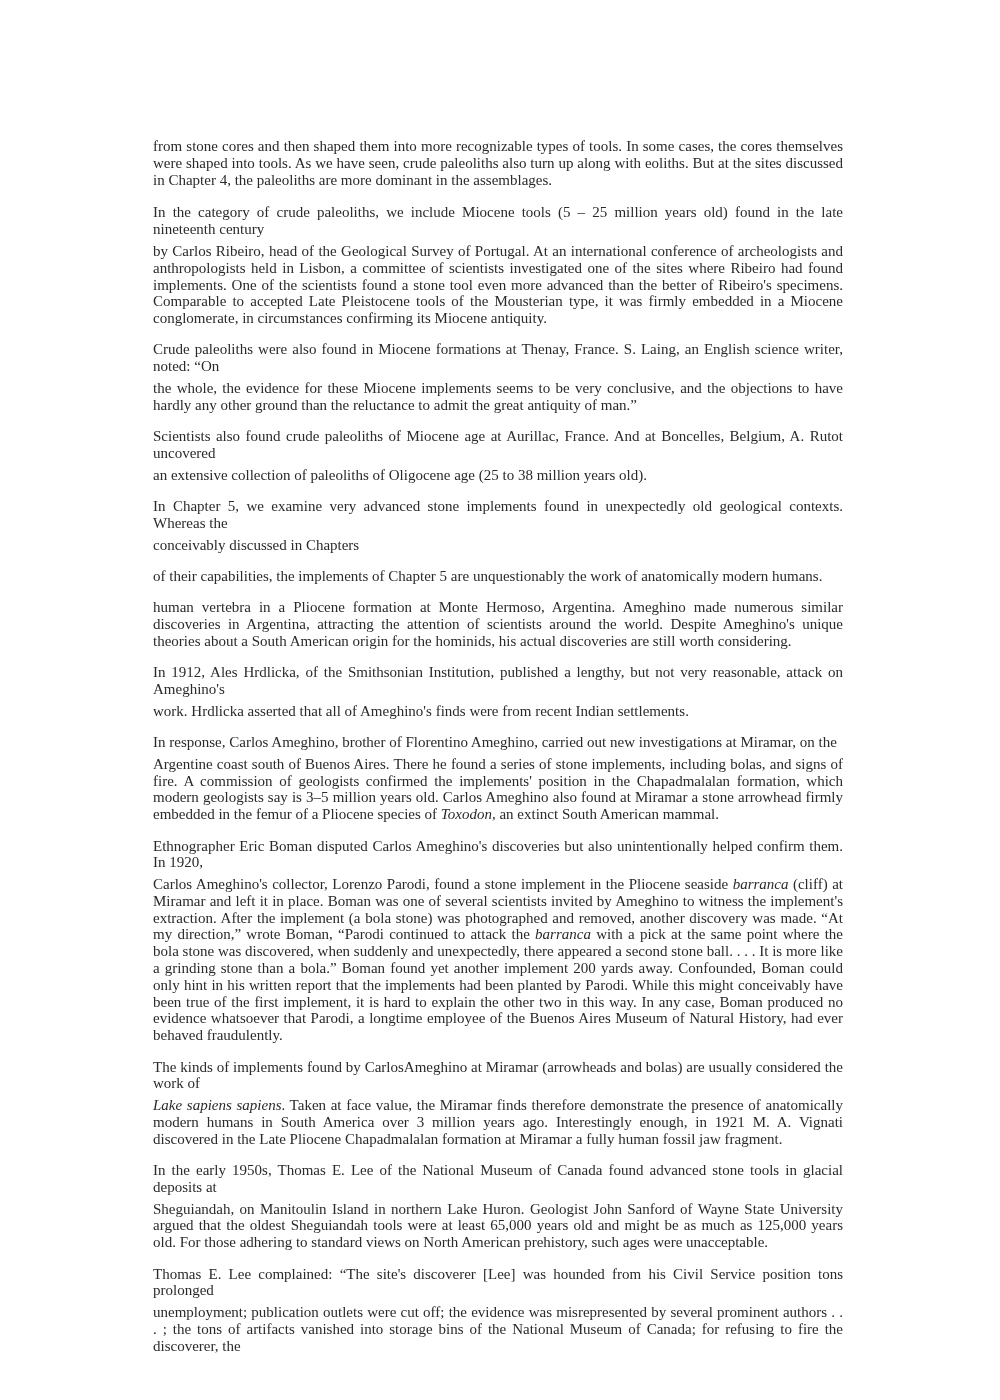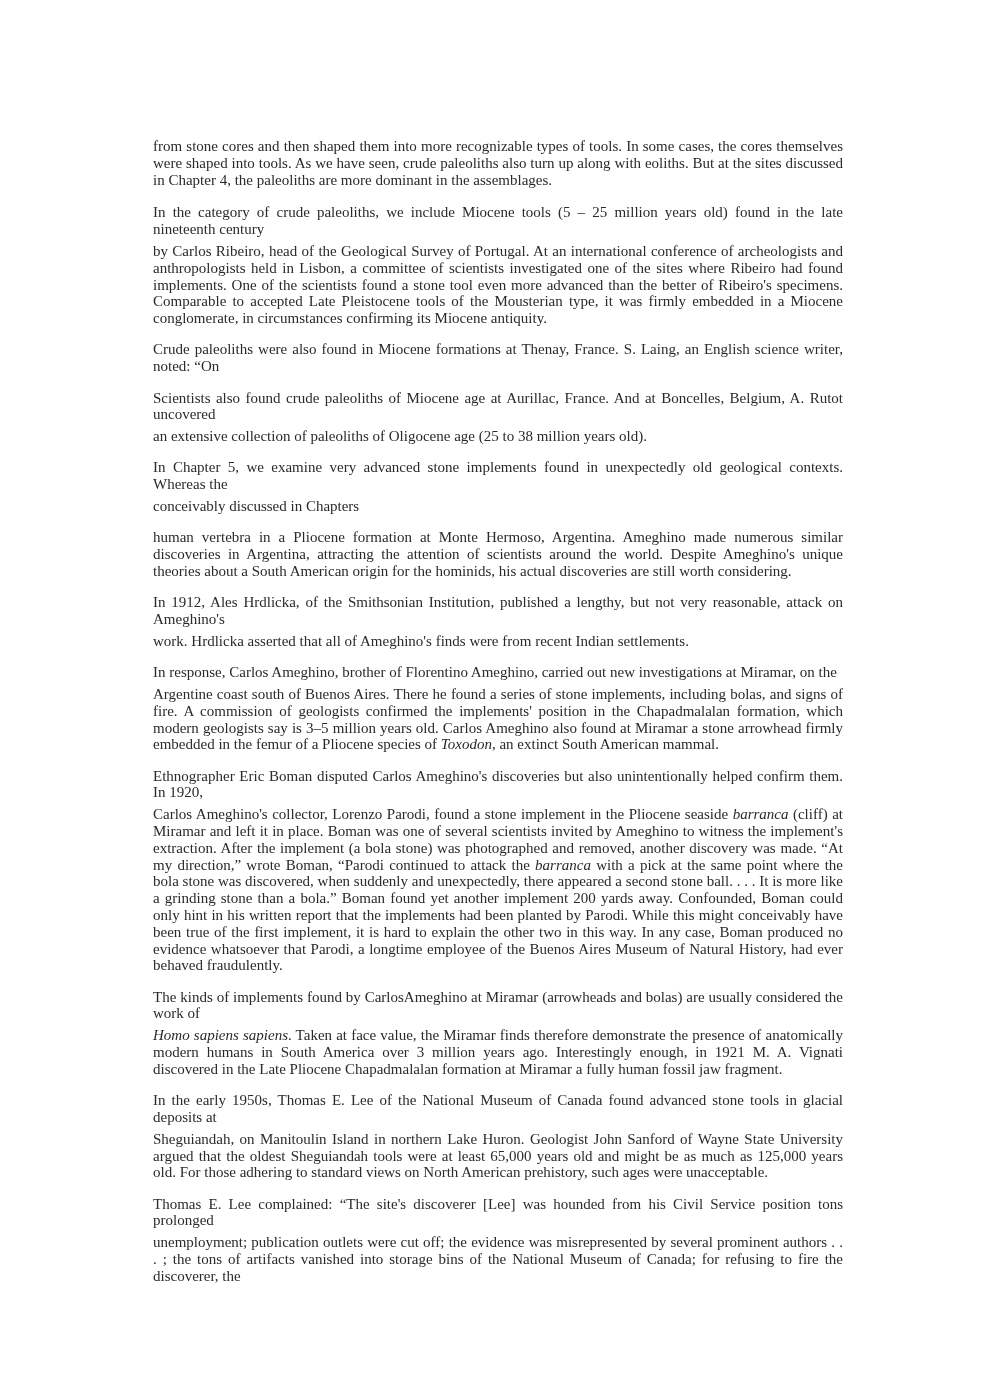--- a/index.html
+++ b/index.html
@@ -43,33 +43,35 @@
     <span>from stone cores and then shaped them into more recognizable types of tools. In some cases, the cores themselves were shaped into tools. As we have seen, crude paleoliths also turn up along with eoliths. But at the sites discussed in Chapter 4, the paleoliths are more dominant in the assemblages.</span>
   </p>
 
   <p class="para">
     <span class="first">In the category of crude paleoliths, we include Miocene tools (5 – 25 million years old) found in the late nineteenth century</span>
     <span>by Carlos Ribeiro, head of the Geological Survey of Portugal. At an international conference of archeologists and anthropologists held in Lisbon, a committee of scientists investigated one of the sites where Ribeiro had found implements. One of the scientists found a stone tool even more advanced than the better of Ribeiro's specimens. Comparable to accepted Late Pleistocene tools of the Mousterian type, it was firmly embedded in a Miocene conglomerate, in circumstances confirming its Miocene antiquity.</span>
   </p>
 
   <p class="para">
     <span class="first">Crude paleoliths were also found in Miocene formations at Thenay, France. S. Laing, an English science writer, noted: “On</span>
+    <span>the whole, the evidence for these Miocene implements seems to be very conclusive, and the objections to have hardly any other ground than the reluctance to admit the great antiquity of man.”</span>
   </p>
 
   <p class="para">
     <span class="first">Scientists also found crude paleoliths of Miocene age at Aurillac, France. And at Boncelles, Belgium, A. Rutot uncovered</span>
     <span>an extensive collection of paleoliths of Oligocene age (25 to 38 million years old).</span>
   </p>
 
   <p class="para">
     <span class="first">In Chapter 5, we examine very advanced stone implements found in unexpectedly old geological contexts. Whereas the</span>
     <span>conceivably discussed in Chapters</span>
   </p>
 
   <p class="para">
+    <span>of their capabilities, the implements of Chapter 5 are unquestionably the work of anatomically modern humans.</span>
   </p>
 
   <p class="para">
     <span>human vertebra in a Pliocene formation at Monte Hermoso, Argentina. Ameghino made numerous similar discoveries in Argentina, attracting the attention of scientists around the world. Despite Ameghino's unique theories about a South American origin for the hominids, his actual discoveries are still worth considering.</span>
   </p>
 
   <p class="para">
     <span class="first">In 1912, Ales Hrdlicka, of the Smithsonian Institution, published a lengthy, but not very reasonable, attack on Ameghino's</span>
     <span>work. Hrdlicka asserted that all of Ameghino's finds were from recent Indian settlements.</span>
   </p>
@@ -79,21 +81,21 @@
     <span><span>Argentine coast south of Buenos Aires. There he found a series of stone implements, including bolas, and signs of fire. A commission of geologists confirmed the implements' position in the Chapadmalalan formation, which modern geologists say is 3–5 million years old. Carlos Ameghino also found at Miramar a stone arrowhead firmly embedded in the femur of a Pliocene species of </span><i>Toxodon,</i><span> an extinct South American mammal.</span></span>
   </p>
 
   <p class="para">
     <span class="first">Ethnographer Eric Boman disputed Carlos Ameghino's discoveries but also unintentionally helped confirm them. In 1920,</span>
     <span><span>Carlos Ameghino's collector, Lorenzo Parodi, found a stone implement in the Pliocene seaside </span><i>barranca</i><span> (cliff) at Miramar and left it in place. Boman was one of several scientists invited by Ameghino to witness the implement's extraction. After the implement (a bola stone) was photographed and removed, another discovery was made. “At my direction,” wrote Boman, “Parodi continued to attack the </span><i>barranca</i><span> with a pick at the same point where the bola stone was discovered, when suddenly and unexpectedly, there appeared a second stone ball. . . . It is more like a grinding stone than a bola.” Boman found yet another implement 200 yards away. Confounded, Boman could only hint in his written report that the implements had been planted by Parodi. While this might conceivably have been true of the first implement, it is hard to explain the other two in this way. In any case, Boman produced no evidence whatsoever that Parodi, a longtime employee of the Buenos Aires Museum of Natural History, had ever behaved fraudulently.</span></span>
   </p>
 
   <p class="para">
     <span class="first">The kinds of implements found by CarlosAmeghino at Miramar (arrowheads and bolas) are usually considered the work of</span>
-    <span><i>Homo sapiens sapiens</i><span>. Taken at face value, the Miramar finds therefore demonstrate the presence of anatomically modern humans in South America over 3 million years ago. Interestingly enough, in 1921 M. A. Vignati discovered in the Late Pliocene Chapadmalalan formation at Miramar a fully human fossil jaw fragment.</span></span>
+    <span><i>Lake sapiens sapiens</i><span>. Taken at face value, the Miramar finds therefore demonstrate the presence of anatomically modern humans in South America over 3 million years ago. Interestingly enough, in 1921 M. A. Vignati discovered in the Late Pliocene Chapadmalalan formation at Miramar a fully human fossil jaw fragment.</span></span>
   </p>
 
   <p class="para">
     <span class="first">In the early 1950s, Thomas E. Lee of the National Museum of Canada found advanced stone tools in glacial deposits at</span>
     <span>Sheguiandah, on Manitoulin Island in northern Lake Huron. Geologist John Sanford of Wayne State University argued that the oldest Sheguiandah tools were at least 65,000 years old and might be as much as 125,000 years old. For those adhering to standard views on North American prehistory, such ages were unacceptable.</span>
   </p>
 
   <p class="para">
     <span class="first">Thomas E. Lee complained: “The site's discoverer [Lee] was hounded from his Civil Service position tons prolonged</span>
     <span>unemployment; publication outlets were cut off; the evidence was misrepresented by several prominent authors . . . ; the tons of artifacts vanished into storage bins of the National Museum of Canada; for refusing to fire the discoverer, the</span>

